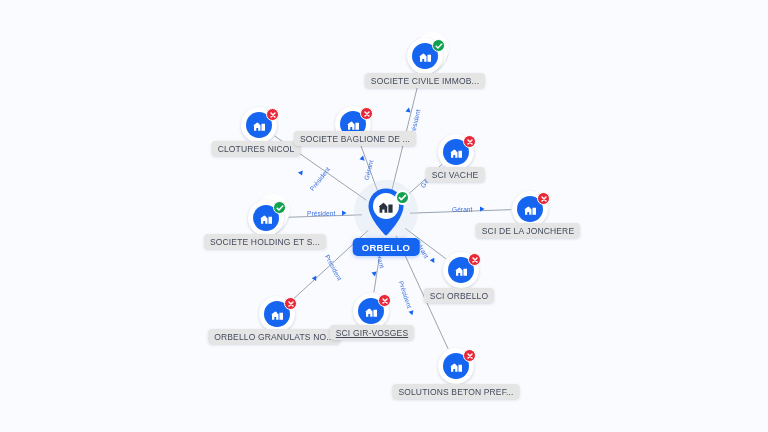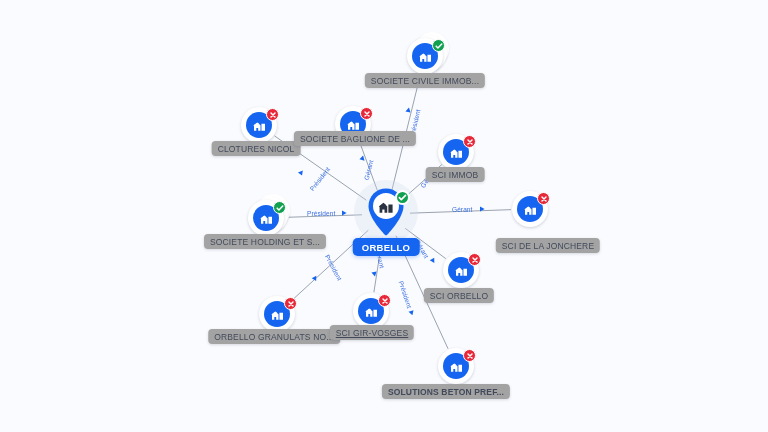--- a/index.html
+++ b/index.html
@@ -59,21 +59,21 @@
     border:1.6px solid #ffffff;
     box-sizing:border-box;
   }
   .badge.red{background:#e8293a;}
   .badge.green{background:#12a150;}
   .badge svg{display:block;}
 
   .node-label{
     position:absolute;
     transform:translate(-50%,0);
-    background:#a3a3a3;
+    background:#e5e5e5;
     color:#41495a;
     font-size:8.5px;
     padding:2.5px 6px;
     border-radius:4px;
     white-space:nowrap;
     box-shadow:0 1px 3px rgba(25,40,80,.16);
     letter-spacing:.15px;
   }
 
   
@@ -203,37 +203,37 @@
           <path fill="#ffffff" d="M15.1 20.4V9.3h5.7v11.1zM16.5 10.8h1.3v1.3h-1.3zm2.6 0h1.0v1.3h-1.0zm-2.6 2.6h1.3v1.3h-1.3zm2.6 0h1.0v1.3h-1.0zm-2.6 2.6h1.3v1.3h-1.3zm2.6 0h1.0v1.3h-1.0z"></path>
           <path fill="#ffffff" d="M2.2 11.9 8.4 7.0l3.0 2.3-.0 1.9-3.0-2.3-5.0 3.9z"></path>
         </svg>
       </div>
       <div class="badge red">
         <svg width="10" height="10" viewBox="0 0 12 12" aria-hidden="true">
           <path d="M3.6 3.6 8.4 8.4 M8.4 3.6 3.6 8.4" stroke="#ffffff" stroke-width="1.7" fill="none" stroke-linecap="round"></path>
         </svg>
       </div>
     </div>
-    <div class="node-label" style="left: 455px; top: 167px;">SCI IMMOB</div>
+    <div class="node-label" style="left: 455px; top: 167px;">SCI VACHE</div>
     <div class="node" style="left: 530px; top: 209px;">
       <div class="disc"></div>
       <div class="icon-circle">
         <svg width="15" height="15" viewBox="0 0 24 24" aria-hidden="true">
           <path fill="#ffffff" d="M3.2 20.4V11.6L8.4 7.6l5.2 4v8.8H9.9v-4.3H6.9v4.3z"></path>
           <path fill="#ffffff" d="M15.1 20.4V9.3h5.7v11.1zM16.5 10.8h1.3v1.3h-1.3zm2.6 0h1.0v1.3h-1.0zm-2.6 2.6h1.3v1.3h-1.3zm2.6 0h1.0v1.3h-1.0zm-2.6 2.6h1.3v1.3h-1.3zm2.6 0h1.0v1.3h-1.0z"></path>
           <path fill="#ffffff" d="M2.2 11.9 8.4 7.0l3.0 2.3-.0 1.9-3.0-2.3-5.0 3.9z"></path>
         </svg>
       </div>
       <div class="badge red">
         <svg width="10" height="10" viewBox="0 0 12 12" aria-hidden="true">
           <path d="M3.6 3.6 8.4 8.4 M8.4 3.6 3.6 8.4" stroke="#ffffff" stroke-width="1.7" fill="none" stroke-linecap="round"></path>
         </svg>
       </div>
     </div>
-    <div class="node-label" style="left: 528px; top: 238px; margin-left: 20px;">SCI DE LA JONCHERE</div>
+    <div class="node-label" style="left: 528px; top: 223px;">SCI DE LA JONCHERE</div>
     <div class="node stacked" style="left: 266px; top: 218px;">
       <div class="card3"></div>
       <div class="card2"></div>
       <div class="disc"></div>
       <div class="icon-circle">
         <svg width="15" height="15" viewBox="0 0 24 24" aria-hidden="true">
           <path fill="#ffffff" d="M3.2 20.4V11.6L8.4 7.6l5.2 4v8.8H9.9v-4.3H6.9v4.3z"></path>
           <path fill="#ffffff" d="M15.1 20.4V9.3h5.7v11.1zM16.5 10.8h1.3v1.3h-1.3zm2.6 0h1.0v1.3h-1.0zm-2.6 2.6h1.3v1.3h-1.3zm2.6 0h1.0v1.3h-1.0zm-2.6 2.6h1.3v1.3h-1.3zm2.6 0h1.0v1.3h-1.0z"></path>
           <path fill="#ffffff" d="M2.2 11.9 8.4 7.0l3.0 2.3-.0 1.9-3.0-2.3-5.0 3.9z"></path>
         </svg>
@@ -301,21 +301,21 @@
           <path fill="#ffffff" d="M15.1 20.4V9.3h5.7v11.1zM16.5 10.8h1.3v1.3h-1.3zm2.6 0h1.0v1.3h-1.0zm-2.6 2.6h1.3v1.3h-1.3zm2.6 0h1.0v1.3h-1.0zm-2.6 2.6h1.3v1.3h-1.3zm2.6 0h1.0v1.3h-1.0z"></path>
           <path fill="#ffffff" d="M2.2 11.9 8.4 7.0l3.0 2.3-.0 1.9-3.0-2.3-5.0 3.9z"></path>
         </svg>
       </div>
       <div class="badge red">
         <svg width="10" height="10" viewBox="0 0 12 12" aria-hidden="true">
           <path d="M3.6 3.6 8.4 8.4 M8.4 3.6 3.6 8.4" stroke="#ffffff" stroke-width="1.7" fill="none" stroke-linecap="round"></path>
         </svg>
       </div>
     </div>
-    <div class="node-label" style="left: 446px; top: 384px; font-weight: bold;">SOLUTIONS BETON PREF...</div>
+    <div class="node-label" style="left: 456px; top: 384px;">SOLUTIONS BETON PREF...</div>
     <div class="center-node" style="left: 386px; top: 214px;">
       <div class="halo"></div>
       <div class="pin">
         <svg width="42" height="52" viewBox="0 0 42 52" aria-hidden="true">
           <path fill="#1565f0" d="M21 1.5c-9.7 0-17.5 7.8-17.5 17.5 0 11.6 14.4 26.8 16.3 28.7a1.7 1.7 0 0 0 2.4 0c1.9-1.9 16.3-17.1 16.3-28.7 0-9.7-7.8-17.5-17.5-17.5z"></path>
           <circle cx="21" cy="19" r="13" fill="#ffffff"></circle>
           <g transform="translate(12.2,10.6) scale(0.74)">
             <path fill="#2b3240" d="M3.2 20.4V11.6L8.4 7.6l5.2 4v8.8H9.9v-4.3H6.9v4.3z"></path>
             <path fill="#2b3240" d="M15.1 20.4V9.3h5.7v11.1zM16.5 10.8h1.3v1.3h-1.3zm2.6 0h1.0v1.3h-1.0zm-2.6 2.6h1.3v1.3h-1.3zm2.6 0h1.0v1.3h-1.0zm-2.6 2.6h1.3v1.3h-1.3zm2.6 0h1.0v1.3h-1.0z"></path>
             <path fill="#2b3240" d="M2.2 11.9 8.4 7.0l3.0 2.3-.0 1.9-3.0-2.3-5.0 3.9z"></path>

